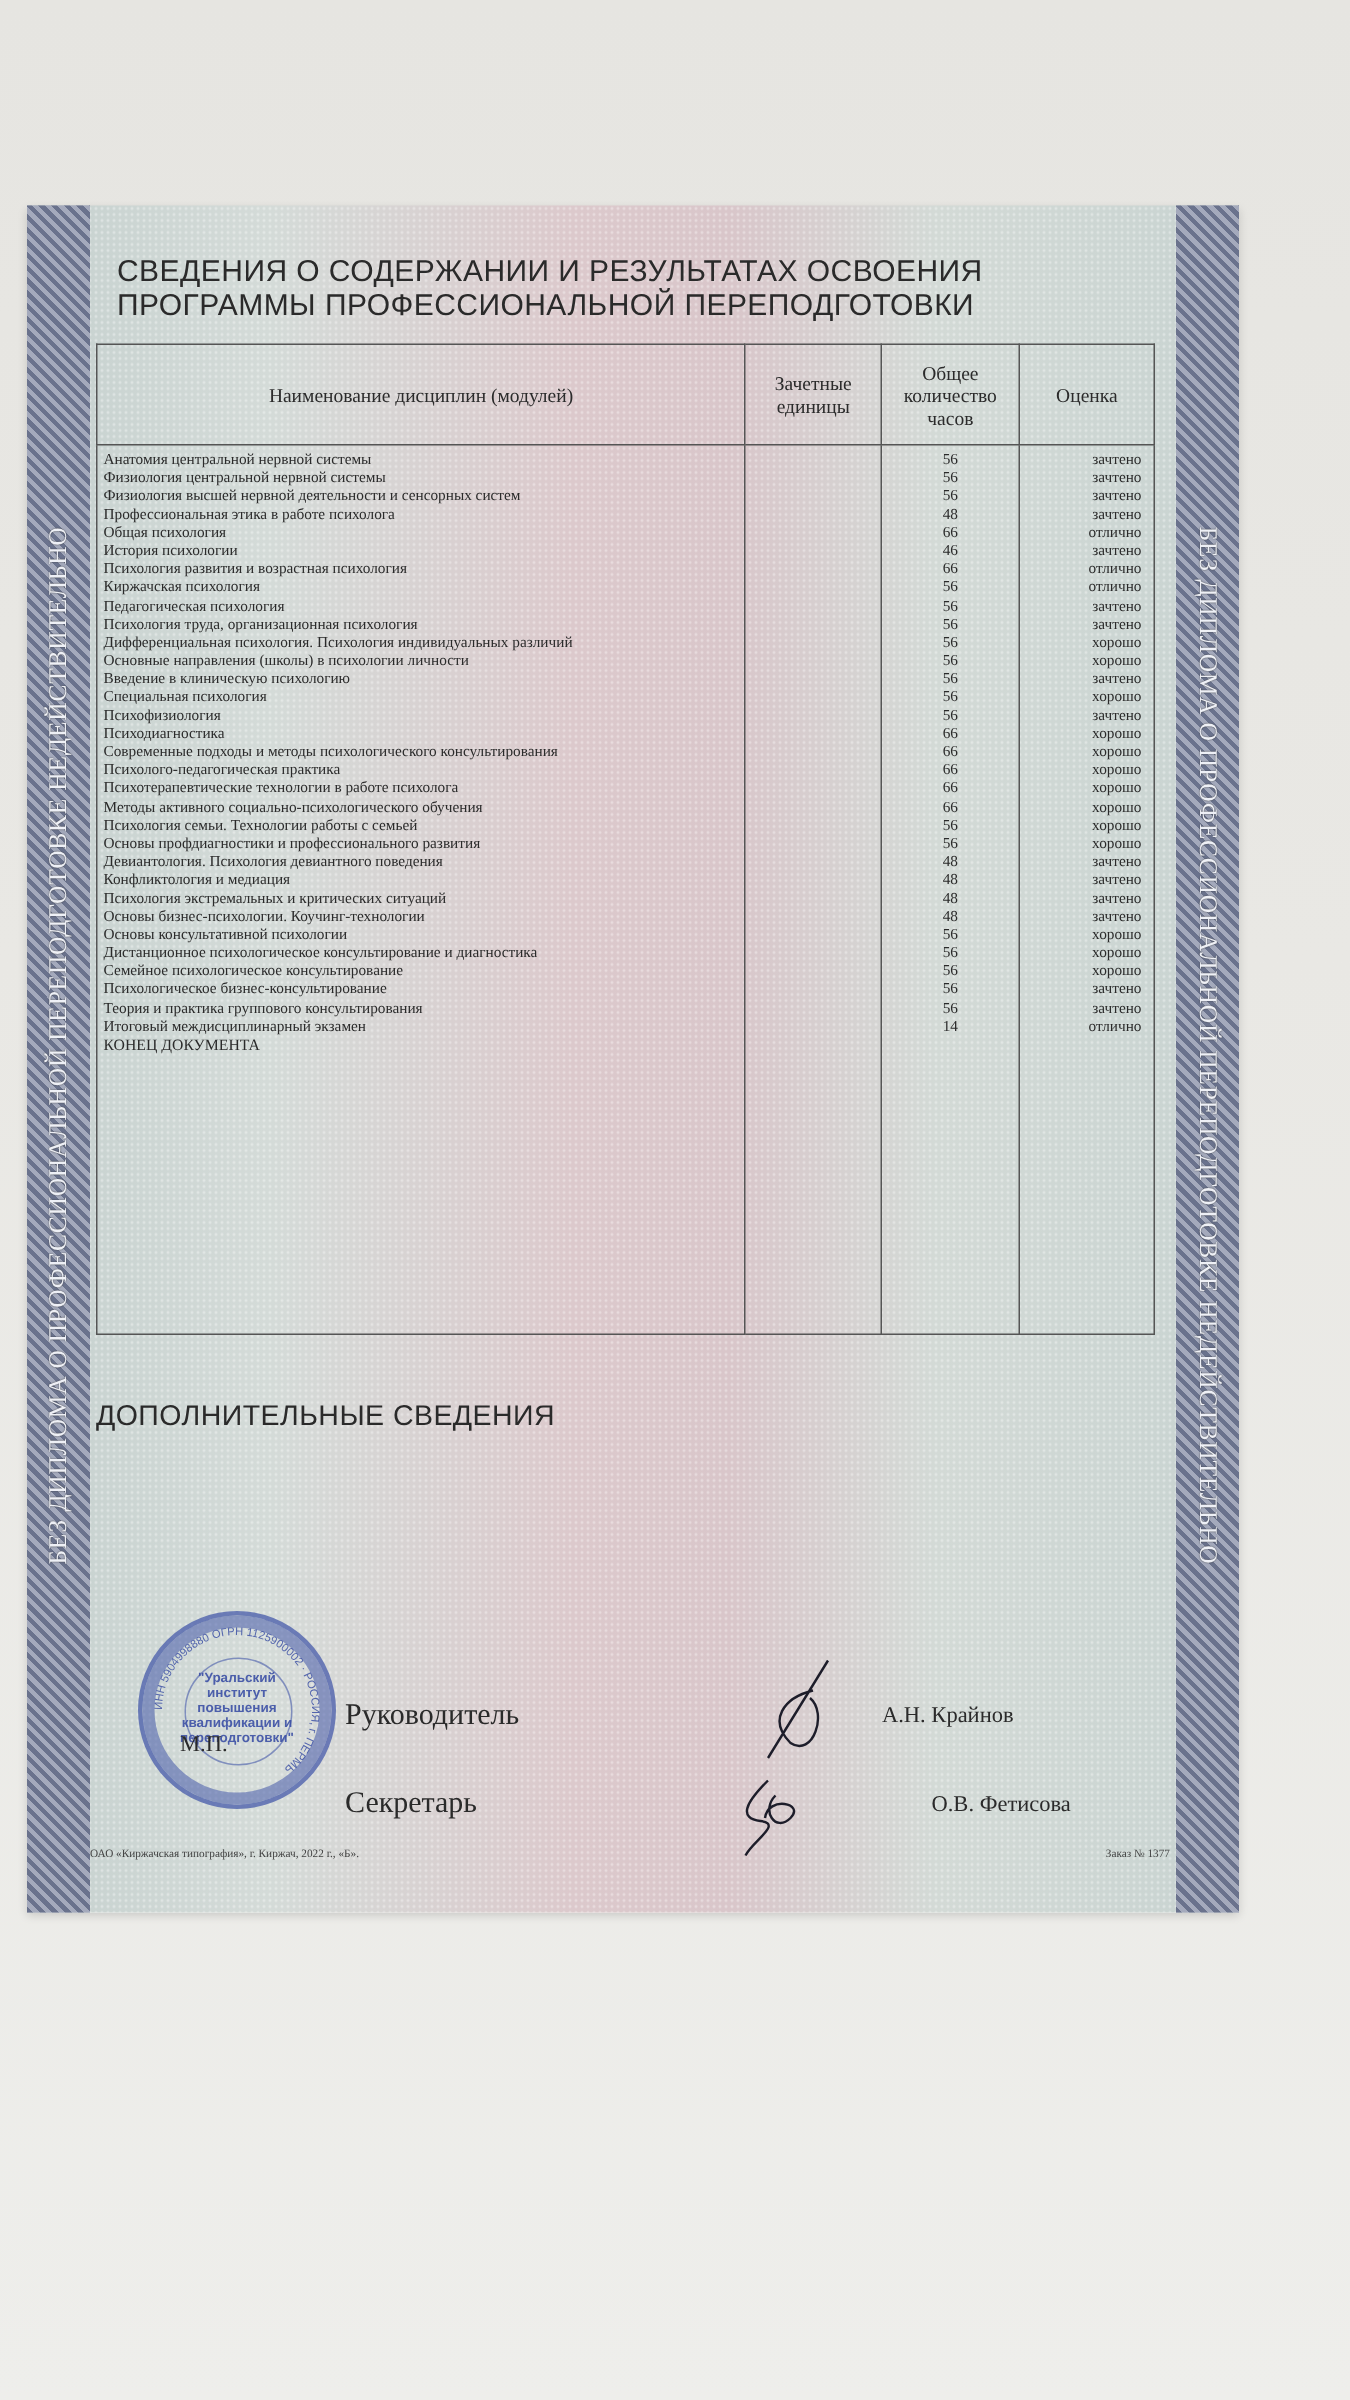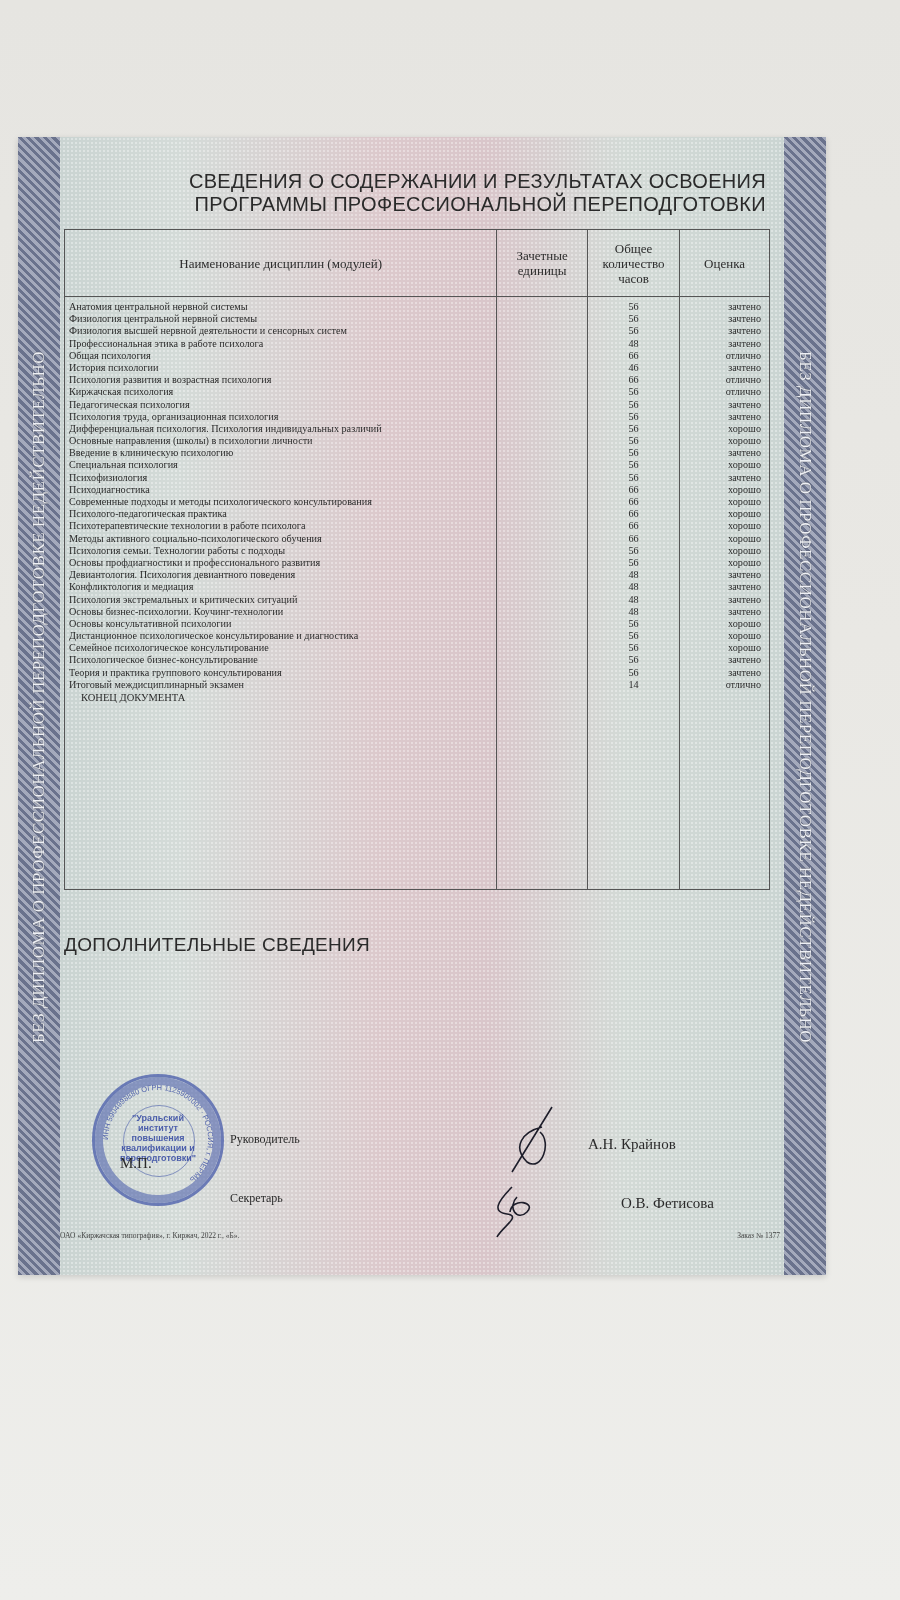--- a/index.html
+++ b/index.html
@@ -23,21 +23,21 @@
   }
   .border-band.left { left:0; }
   .border-band.right { right:0; }
   .band-text {
     position:absolute; white-space:nowrap; color:#eef0f6; font-size:17px; letter-spacing:0.5px;
     font-family:"Liberation Serif", serif; text-shadow:0 0 1px #333;
   }
   .band-text.left { left:21px; top:560px; transform:translate(-50%,-50%) rotate(-90deg); }
   .band-text.right { left:21px; top:560px; transform:translate(-50%,-50%) rotate(90deg); }
   .title {
-    position:absolute; left:60px; right:60px; top:33px; text-align:right;
+    position:absolute; left:60px; right:60px; top:33px; text-align:left;
     font-family:"Liberation Sans", sans-serif; font-size:20px; line-height:23px; color:#2a2a2a;
     letter-spacing:0.3px;
   }
   table.grades {
     position:absolute; left:46px; top:92px; width:706px; height:661px;
     border-collapse:collapse; color:#2b2b2b;
   }
   table.grades th {
     border:1px solid #555; font-weight:normal; font-size:13px; line-height:15px;
     height:66px; padding:0 4px; vertical-align:middle; font-family:"Liberation Serif", serif;
@@ -47,21 +47,21 @@
   }
   table.grades tr.last td { border-bottom:1px solid #555; }
   .col-name { width:444px; }
   .col-credits { width:87px; }
   .col-hours { width:87px; }
   .col-grade { width:88px; }
   .row-line { font-size:10.2px; line-height:12.2px; white-space:nowrap; height:12.2px; }
   .name-cell { padding:4px 0 0 4px !important; }
   .num-cell { padding-top:4px !important; text-align:center; }
   .grade-cell { padding-top:4px !important; text-align:right; padding-right:8px !important; }
-  .end-doc { font-size:10.5px; line-height:13px;margin-left:12px; }
+  .end-doc { font-size:10.5px; line-height:13px; }
   .section-title {
     position:absolute; left:46px; top:797px; font-family:"Liberation Sans", sans-serif;
     font-size:19px; color:#2a2a2a; letter-spacing:0.3px;
   }
   .stamp {
     position:absolute; left:74px; top:937px; width:126px; height:126px; border-radius:50%;
     border:3px solid rgba(70,90,170,0.75);
     box-shadow: inset 0 0 0 6px rgba(0,0,0,0), inset 0 0 0 8px rgba(70,90,170,0.55);
   }
   .stamp-inner {
@@ -70,21 +70,21 @@
   }
   .stamp-text {
     position:absolute; left:16px; top:36px; width:94px; text-align:center; color:rgba(60,80,165,0.9);
     font-family:"Liberation Sans", sans-serif; font-size:9px; font-weight:bold; line-height:10px;
   }
   .stamp-ring {
     position:absolute; left:0; top:0; width:126px; height:126px; color:rgba(60,80,165,0.85);
     font-family:"Liberation Sans", sans-serif; font-size:8px;
   }
   .sig-label {
-    position:absolute; font-family:"Liberation Serif", serif; font-size:12px; color:#2a2a2a;text-align:center;
+    position:absolute; font-family:"Liberation Serif", serif; font-size:20px; color:#2a2a2a;text-align:center;
   }
   .sig-name {
     position:absolute; font-family:"Liberation Serif", serif; font-size:15px; color:#2a2a2a;
   }
   .mp { position:absolute; left:102px; top:1018px; font-size:15px; color:#2a2a2a; }
   .footer-left {
     position:absolute; left:42px; top:1094px; font-size:7.5px; color:#444; white-space:nowrap;
   }
   .footer-right {
     position:absolute; right:46px; top:1094px; font-size:7.5px; color:#444; white-space:nowrap;
@@ -134,21 +134,21 @@
               <div class="row-line">Дифференциальная психология. Психология индивидуальных различий</div>
               <div class="row-line">Основные направления (школы) в психологии личности</div>
               <div class="row-line">Введение в клиническую психологию</div>
               <div class="row-line">Специальная психология</div>
               <div class="row-line">Психофизиология</div>
               <div class="row-line">Психодиагностика</div>
               <div class="row-line">Современные подходы и методы психологического консультирования</div>
               <div class="row-line">Психолого-педагогическая практика</div>
               <div class="row-line">Психотерапевтические технологии в работе психолога</div>
               <div class="row-line">Методы активного социально-психологического обучения</div>
-              <div class="row-line">Психология семьи. Технологии работы с подходы</div>
+              <div class="row-line">Психология семьи. Технологии работы с семьей</div>
               <div class="row-line">Основы профдиагностики и профессионального развития</div>
               <div class="row-line">Девиантология. Психология девиантного поведения</div>
               <div class="row-line">Конфликтология и медиация</div>
               <div class="row-line">Психология экстремальных и критических ситуаций</div>
               <div class="row-line">Основы бизнес-психологии. Коучинг-технологии</div>
               <div class="row-line">Основы консультативной психологии</div>
               <div class="row-line">Дистанционное психологическое консультирование и диагностика</div>
               <div class="row-line">Семейное психологическое консультирование</div>
               <div class="row-line">Психологическое бизнес-консультирование</div>
               <div class="row-line">Теория и практика группового консультирования</div>

